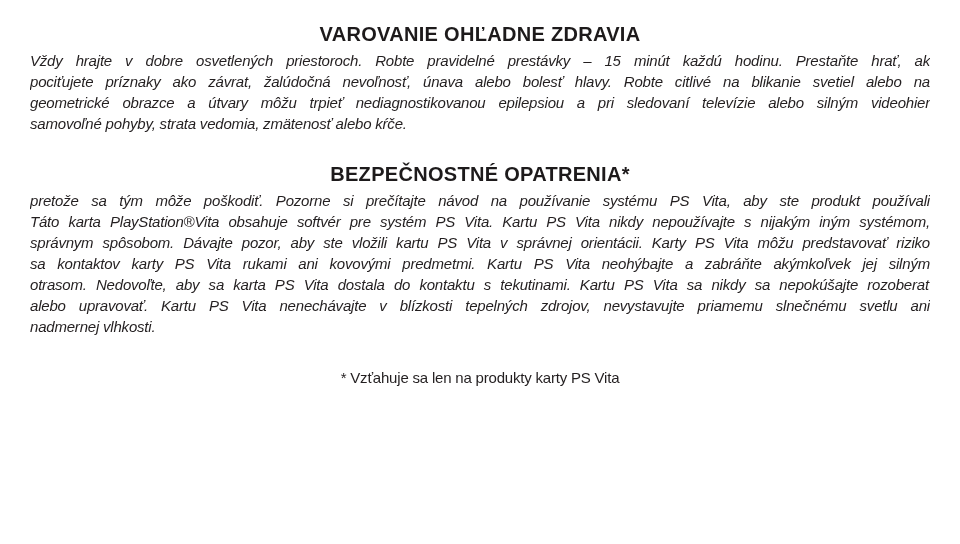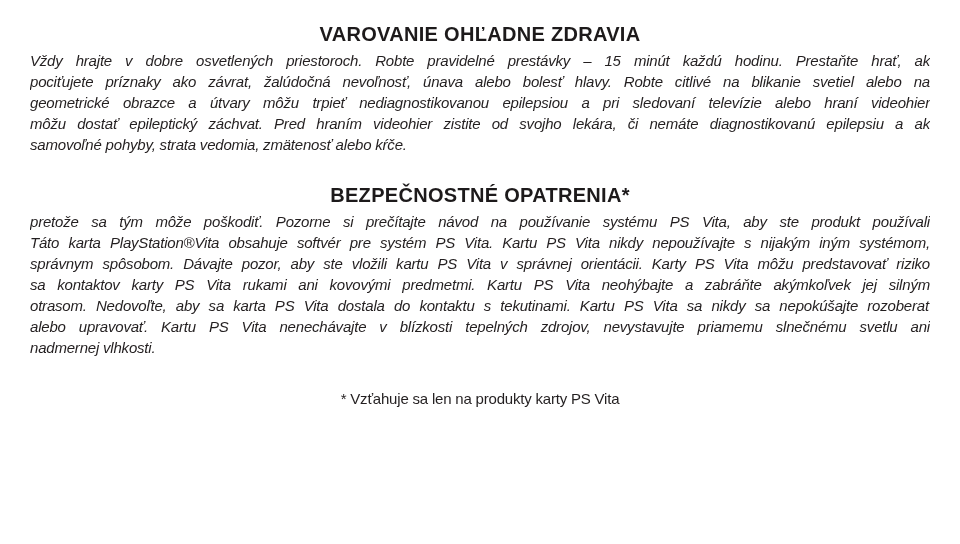--- a/index.html
+++ b/index.html
@@ -51,22 +51,21 @@
 </head>
 <body>
 
 <div class="page">
 
   <section class="section">
     <h1 class="section-title">VAROVANIE OHĽADNE ZDRAVIA</h1>
     <div class="para">
       <div class="jline">Vždy hrajte v dobre osvetlených priestoroch. Robte pravidelné prestávky – 15 minút každú hodinu. Prestaňte hrať, ak</div>
       <div class="jline">pociťujete príznaky ako závrat, žalúdočná nevoľnosť, únava alebo bolesť hlavy. Robte citlivé na blikanie svetiel alebo na</div>
-      <div class="jline">geometrické obrazce a útvary môžu trpieť nediagnostikovanou epilepsiou a pri sledovaní televízie alebo hraní videohier</div>
-      <div class="jline">môžu dostať epileptický záchvat. Pred hraním videohier zistite od svojho lekára, či nemáte diagnostikovanú epilepsiu a ak</div>
+      <div class="jline">geometrické obrazce a útvary môžu trpieť nediagnostikovanou epilepsiou a pri sledovaní televízie alebo silným videohier</div>
       <div class="jline last">samovoľné pohyby, strata vedomia, zmätenosť alebo kŕče.</div>
     </div>
   </section>
 
   <section class="section">
     <h1 class="section-title">BEZPEČNOSTNÉ OPATRENIA*</h1>
     <div class="para">
       <div class="jline">pretože sa tým môže poškodiť. Pozorne si prečítajte návod na používanie systému PS Vita, aby ste produkt používali</div>
       <div class="jline">Táto karta PlayStation®Vita obsahuje softvér pre systém PS Vita. Kartu PS Vita nikdy nepoužívajte s nijakým iným systémom,</div>
       <div class="jline">správnym spôsobom. Dávajte pozor, aby ste vložili kartu PS Vita v správnej orientácii. Karty PS Vita môžu predstavovať riziko</div>

